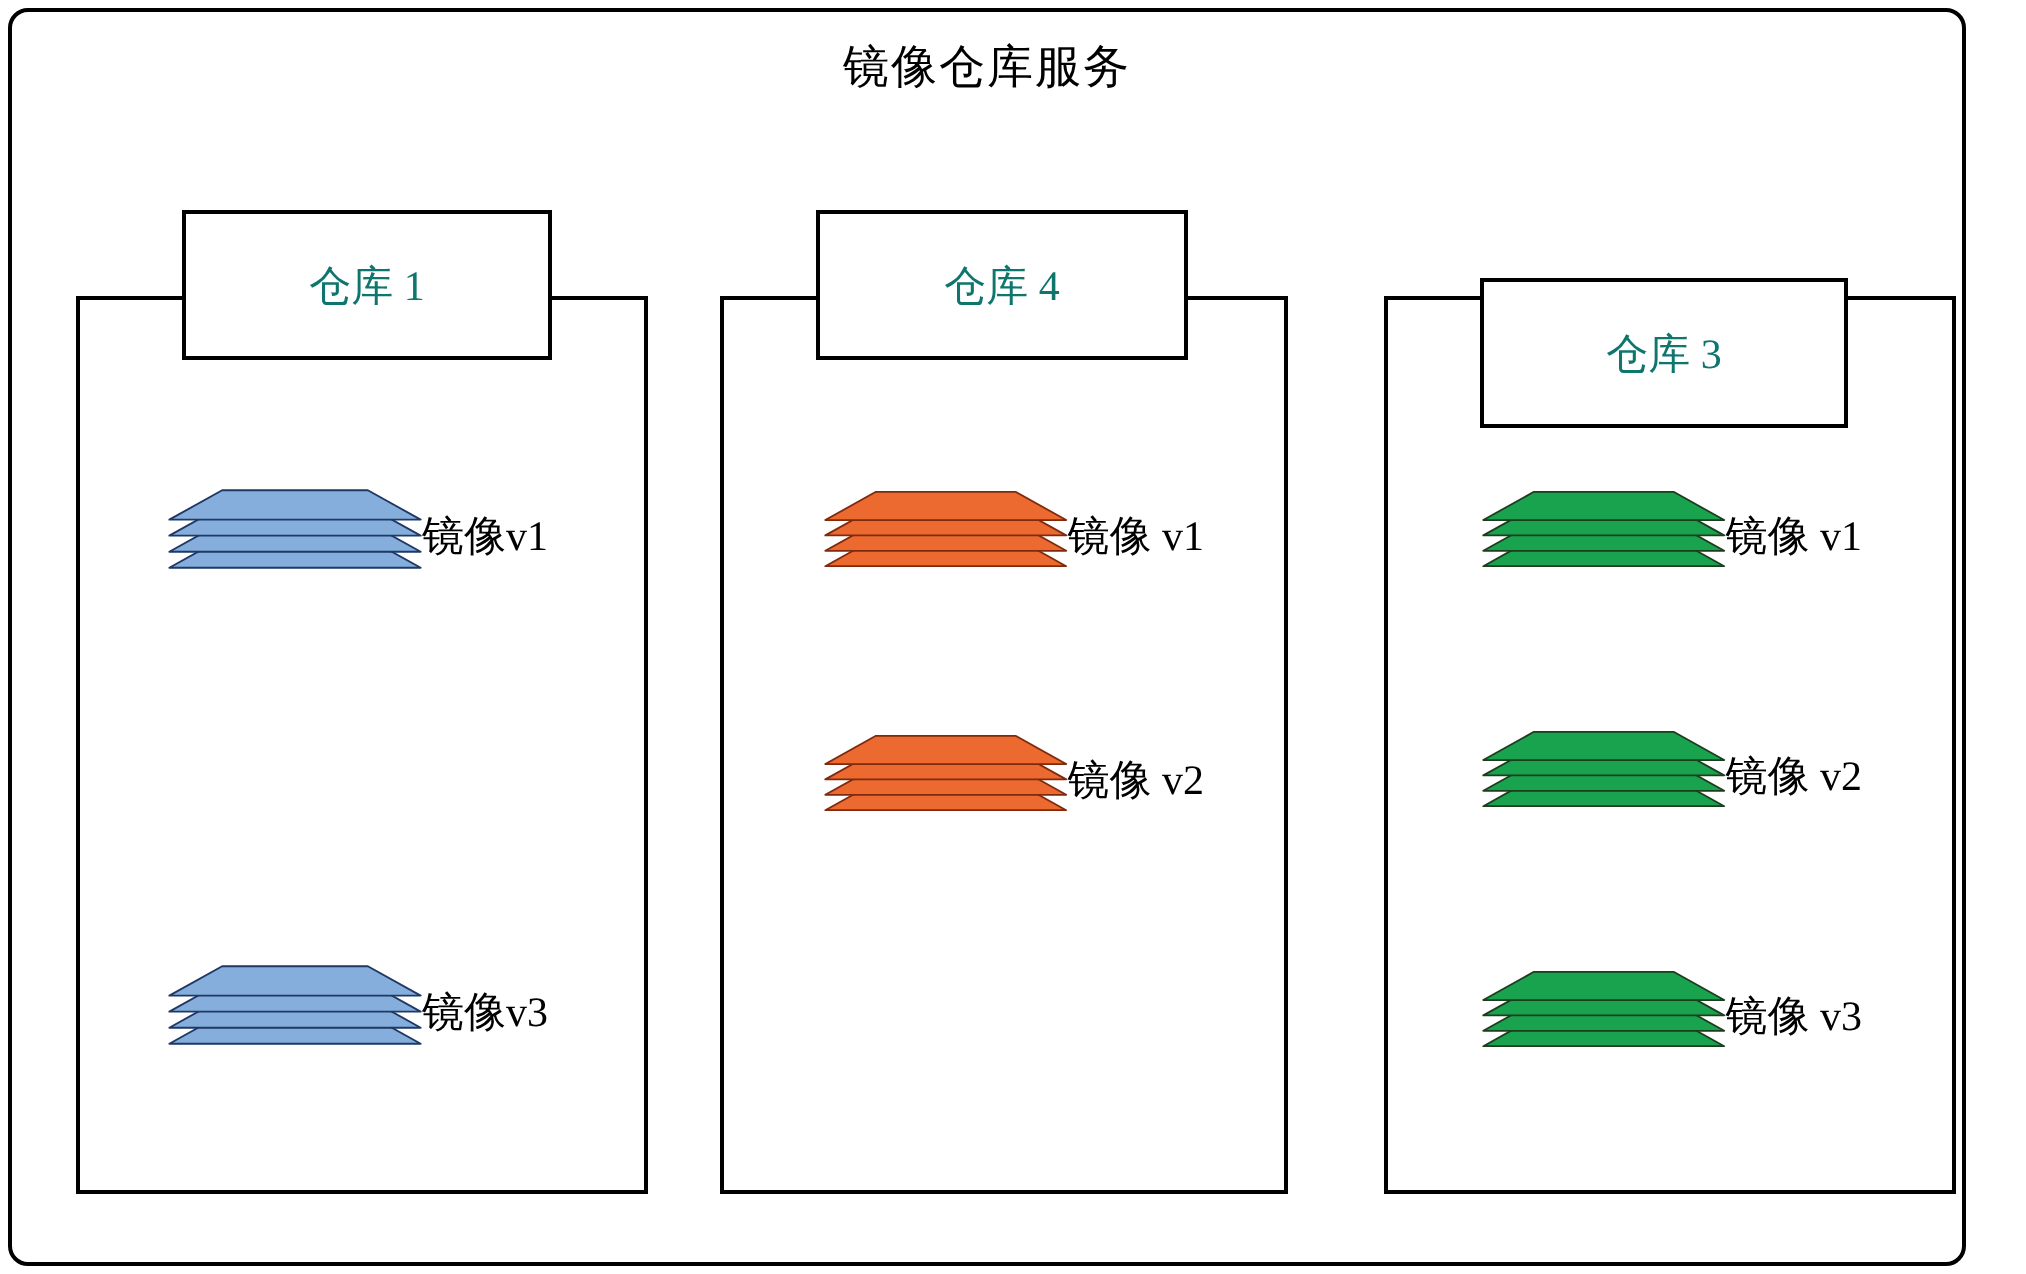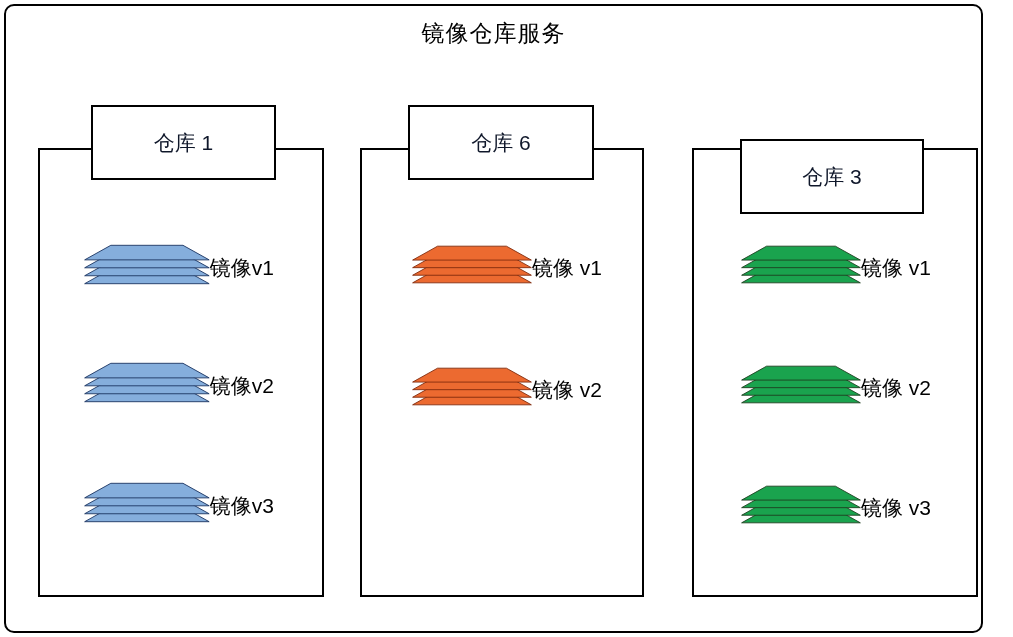--- a/index.html
+++ b/index.html
@@ -7,20 +7,21 @@
     padding: 0;
     background: #ffffff;
     font-family: "Liberation Sans", "DejaVu Sans", sans-serif;
   }
   .canvas {
     position: relative;
     width: 987px;
     height: 637px;
     background: #ffffff;
     overflow: hidden;
+    font-family: Liberation Serif, serif;
   }
   .outer-frame {
     position: absolute;
     inset: 4px;
     border: 2px solid #000000;
     border-radius: 10px;
   }
   .diagram-title {
     position: absolute;
     top: 18px;
@@ -38,21 +39,21 @@
     background: #ffffff;
   }
   .repo-header {
     position: absolute;
     border: 2px solid #000000;
     background: #ffffff;
     display: flex;
     align-items: center;
     justify-content: center;
     font-size: 21px;
-    color: #0f172a;
+    color: #0f766e;
     z-index: 2;
   }
   .image-group {
     position: absolute;
     width: 190px;
     display: flex;
     flex-direction: row;
     align-items: center;
     z-index: 1;
   }
@@ -83,47 +84,36 @@
       <g stroke-width="1.4" stroke-linejoin="round" fill="#85AEDC" stroke="#1F3864">
         <polygon points="1,59.5 40.5,37.5 149.5,37.5 189,59.5"></polygon>
         <polygon points="1,47.5 40.5,25.5 149.5,25.5 189,47.5"></polygon>
         <polygon points="1,35.5 40.5,13.5 149.5,13.5 189,35.5"></polygon>
         <polygon points="1,23.5 40.5,1.5 149.5,1.5 189,23.5"></polygon>
       </g>
     </svg>
     <div class="image-label">镜像v1</div>
   </div>
 
-  <div class="image-group" style="left:84px; top:352px;">
-    <svg class="stack" width="190" height="61" viewBox="0 0 190 61">
-      <g stroke-width="1.4" stroke-linejoin="round" fill="#85AEDC" stroke="#1F3864">
-        <polygon points="1,59.5 40.5,37.5 149.5,37.5 189,59.5"></polygon>
-        <polygon points="1,47.5 40.5,25.5 149.5,25.5 189,47.5"></polygon>
-        <polygon points="1,35.5 40.5,13.5 149.5,13.5 189,35.5"></polygon>
-        <polygon points="1,23.5 40.5,1.5 149.5,1.5 189,23.5"></polygon>
-      </g>
-    </svg>
-    <div class="image-label">镜像v2</div>
-  </div>
 
   <div class="image-group" style="left:84px; top:472px;">
     <svg class="stack" width="190" height="61" viewBox="0 0 190 61">
       <g stroke-width="1.4" stroke-linejoin="round" fill="#85AEDC" stroke="#1F3864">
         <polygon points="1,59.5 40.5,37.5 149.5,37.5 189,59.5"></polygon>
         <polygon points="1,47.5 40.5,25.5 149.5,25.5 189,47.5"></polygon>
         <polygon points="1,35.5 40.5,13.5 149.5,13.5 189,35.5"></polygon>
         <polygon points="1,23.5 40.5,1.5 149.5,1.5 189,23.5"></polygon>
       </g>
     </svg>
     <div class="image-label">镜像v3</div>
   </div>
 
   <div class="repo-box" style="left:360px; top:148px; width:280px; height:445px;"></div>
   <div class="repo-header" style="left:408px; top:105px; width:182px; height:71px;">
-    <span>仓库 6</span>
+    <span>仓库 4</span>
   </div>
 
   <div class="image-group" style="left:412px; top:234px;">
     <svg class="stack" width="190" height="61" viewBox="0 0 190 61">
       <g stroke-width="1.4" stroke-linejoin="round" fill="#EC6A30" stroke="#7F2A0D">
         <polygon points="1,59.5 40.5,37.5 149.5,37.5 189,59.5"></polygon>
         <polygon points="1,47.5 40.5,25.5 149.5,25.5 189,47.5"></polygon>
         <polygon points="1,35.5 40.5,13.5 149.5,13.5 189,35.5"></polygon>
         <polygon points="1,23.5 40.5,1.5 149.5,1.5 189,23.5"></polygon>
       </g>

